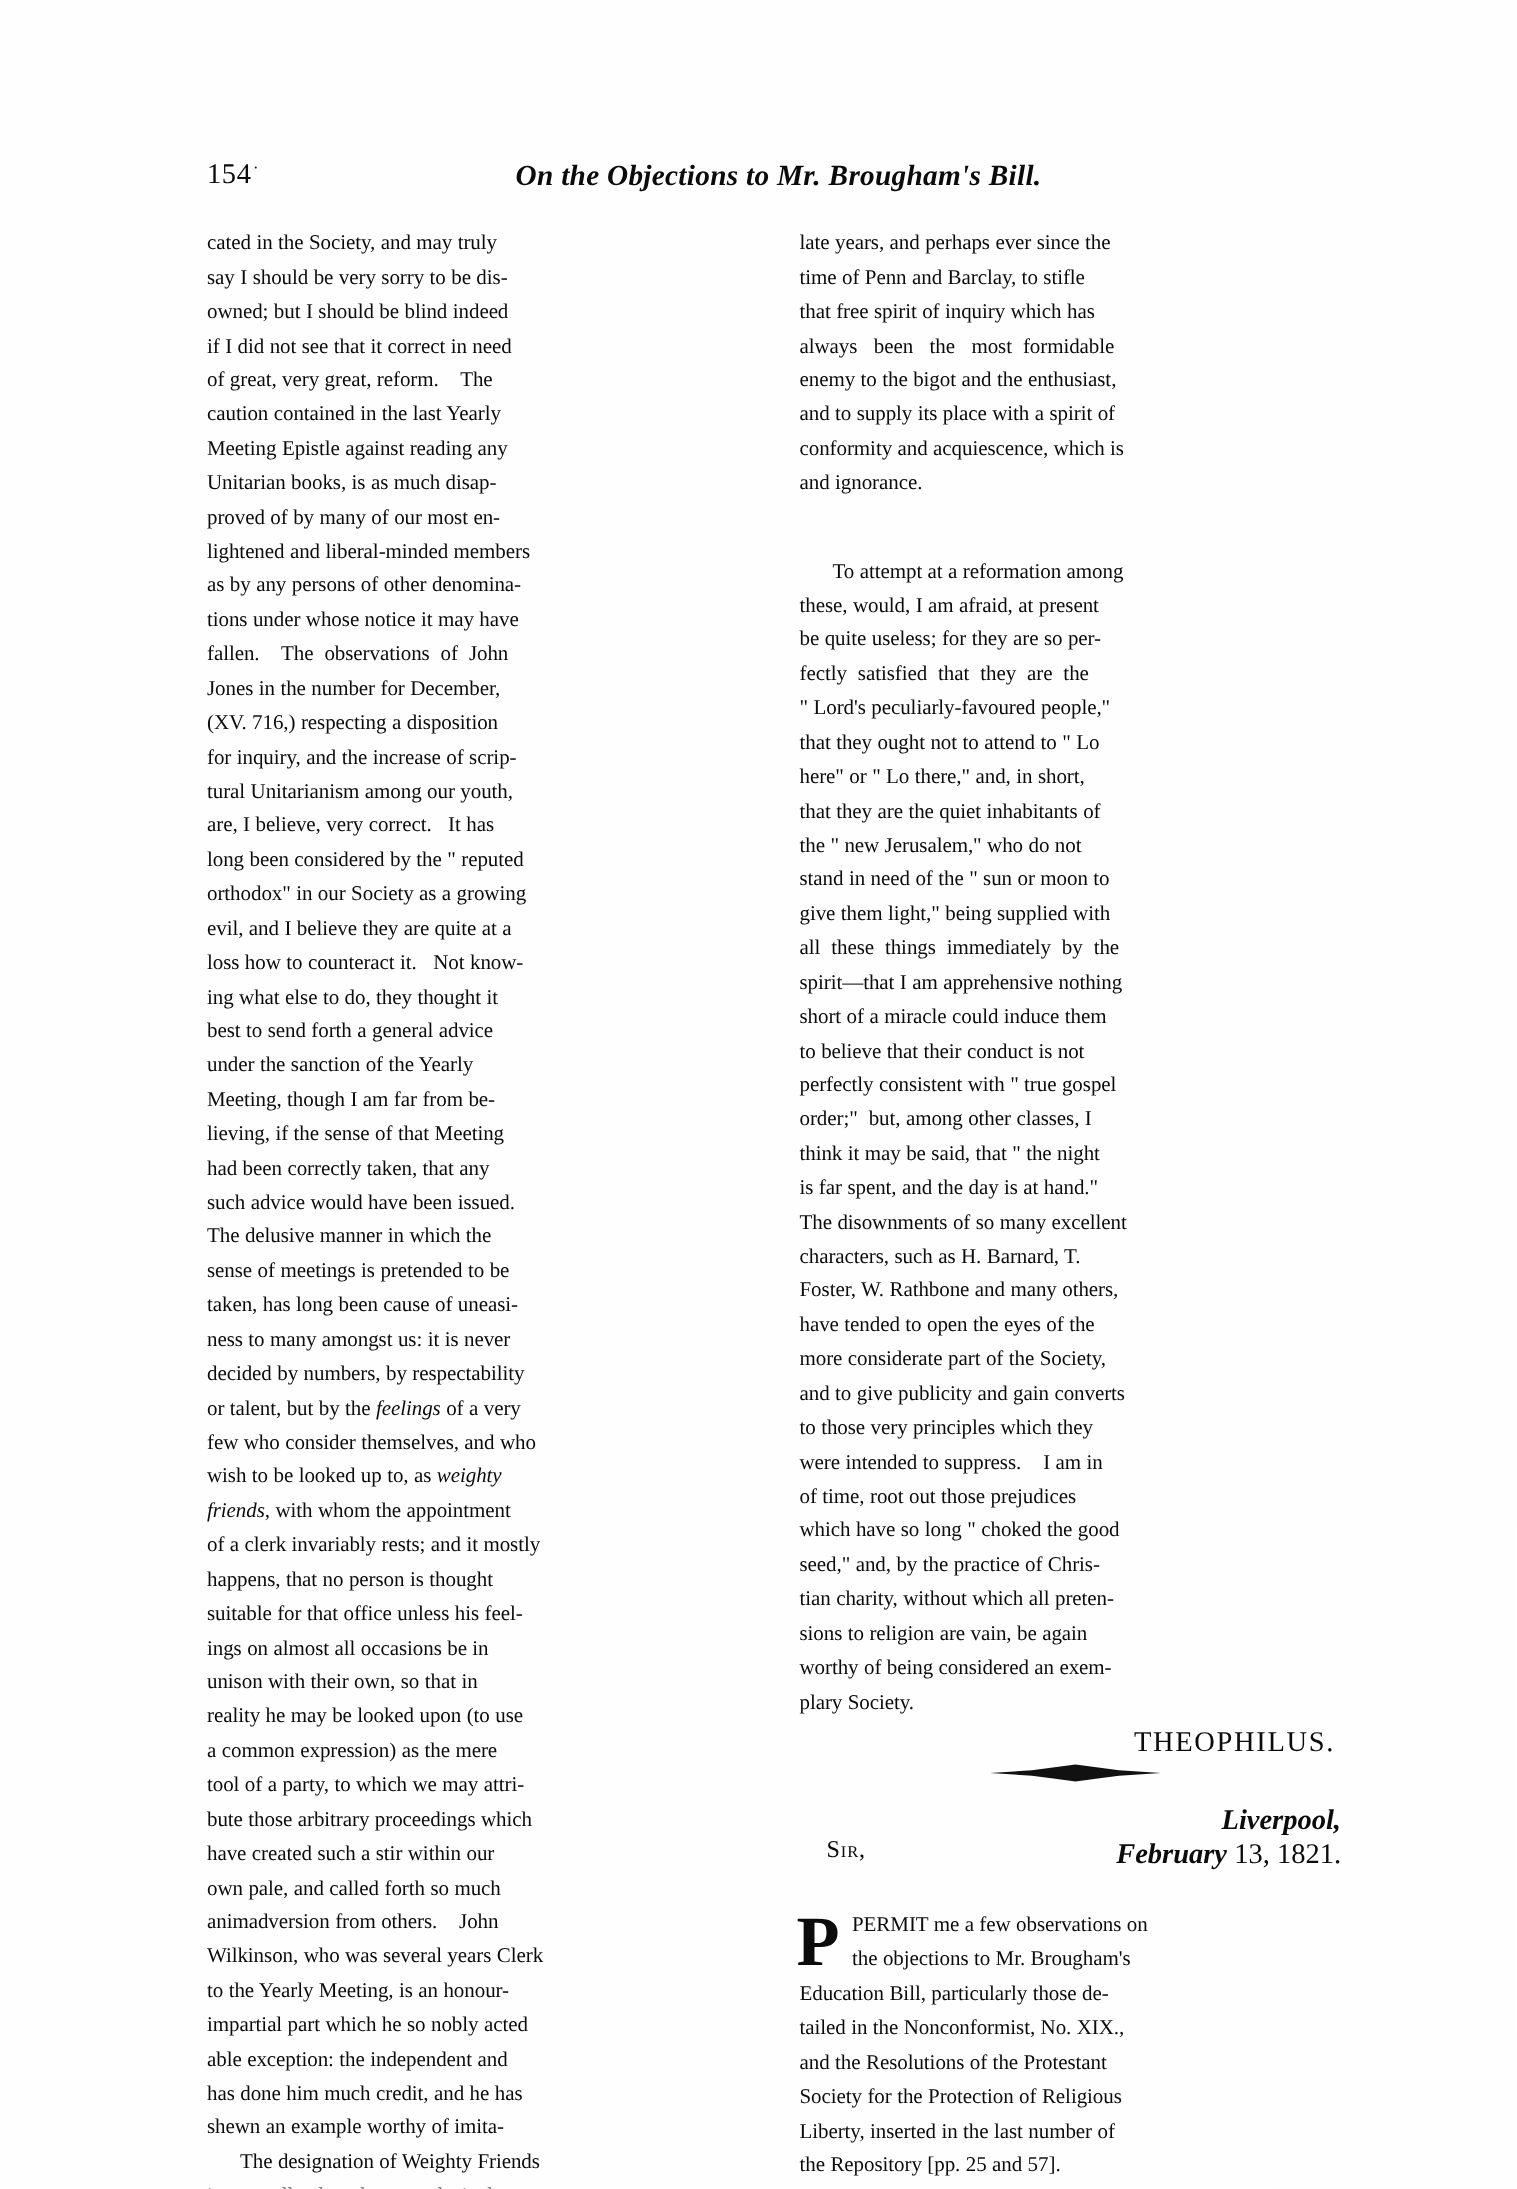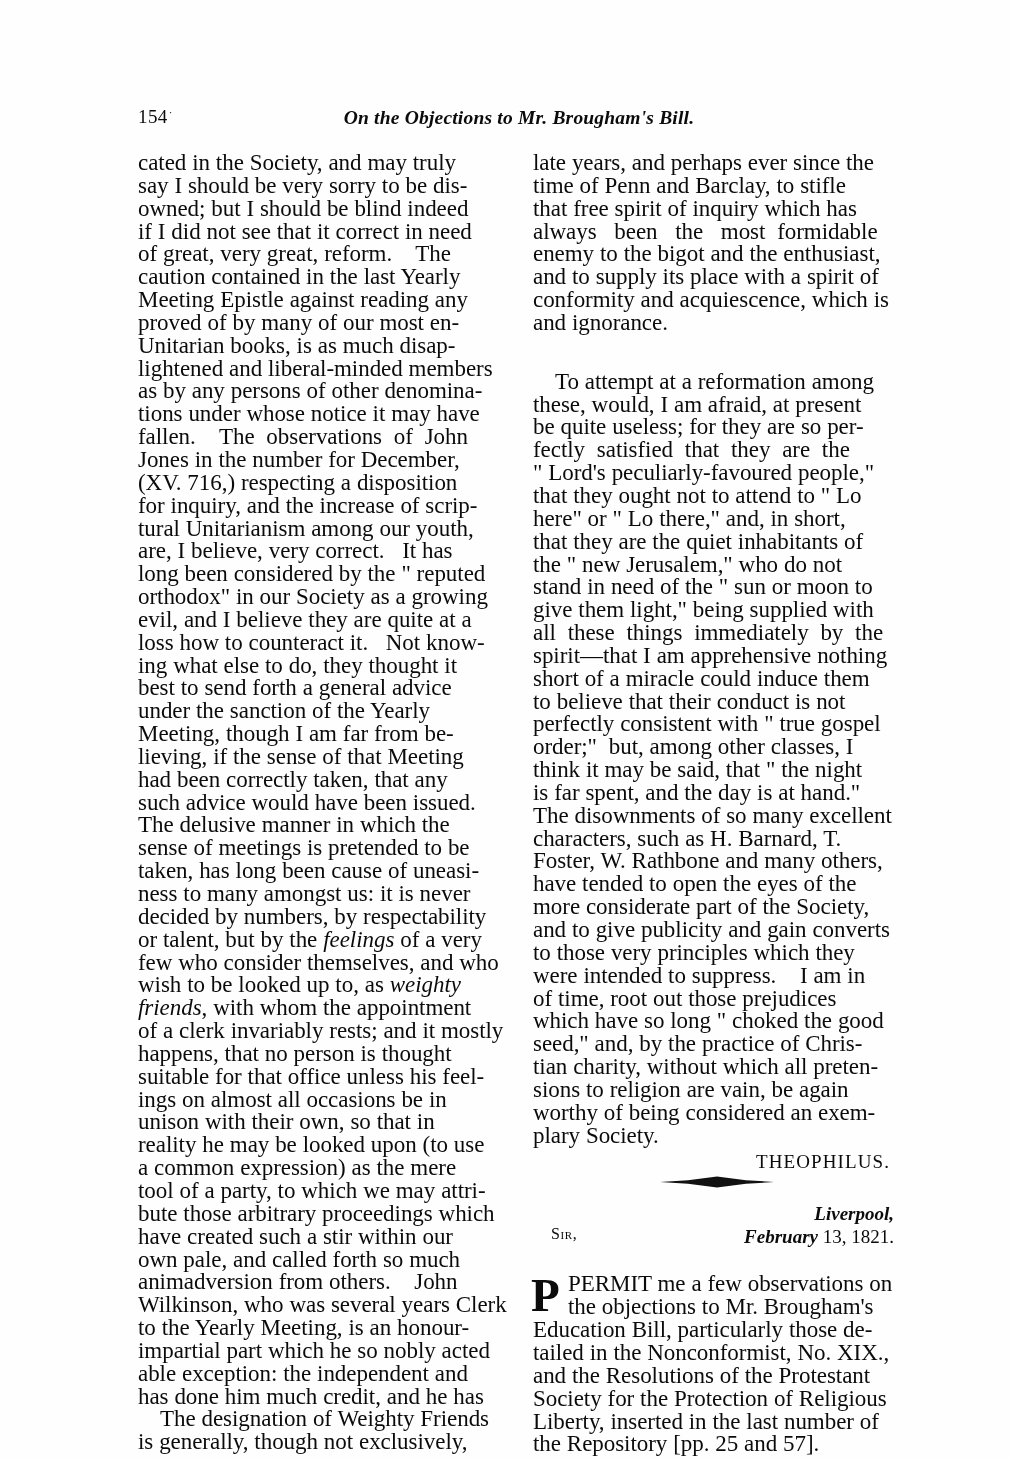--- a/index.html
+++ b/index.html
@@ -67,21 +67,21 @@
   .col {
     position: absolute;
     top: 0;
     width: 367px;
   }
   .col-left  { left: 0px; }
   .col-right { left: 395px; }
 
   p.para {
     margin: 0;
-    font-size: 23px;
+    font-size: 14px;
     line-height: 22.85px;
     text-align: justify;
     text-align-last: left;
     letter-spacing: -0.05px;
     word-spacing: 0.2px;
     -webkit-hyphens: none;
     hyphens: none;
   }
   p.para.indent { text-indent: 22px; }
   p.para.flush  { text-indent: 0; }
@@ -164,22 +164,22 @@
     <div class="col col-left">
 
       <p class="para flush" style="text-indent: 0px;">
           <span style="display: block; white-space: pre;">cated in the Society, and may truly</span>
         <span style="display: block; white-space: pre;">say I should be very sorry to be dis-</span>
         <span style="display: block; white-space: pre;">owned; but I should be blind indeed</span>
         <span style="display: block; white-space: pre;">if I did not see that it correct in need</span>
         <span style="display: block; white-space: pre;">of great, very great, reform.    The</span>
         <span style="display: block; white-space: pre;">caution contained in the last Yearly</span>
         <span style="display: block; white-space: pre;">Meeting Epistle against reading any</span>
+        <span style="display: block; white-space: pre;">Unitarian books, is as much disap-</span>
         <span style="display: block; white-space: pre;">proved of by many of our most en-</span>
-        <span style="display: block; white-space: pre;">Unitarian books, is as much disap-</span>
         <span style="display: block; white-space: pre;">lightened and liberal-minded members</span>
         <span style="display: block; white-space: pre;">as by any persons of other denomina-</span>
         <span style="display: block; white-space: pre;">tions under whose notice it may have</span>
         <span style="display: block; white-space: pre;">fallen.    The  observations  of  John</span>
         <span style="display: block; white-space: pre;">Jones in the number for December,</span>
         <span style="display: block; white-space: pre;">(XV. 716,) respecting a disposition</span>
         <span style="display: block; white-space: pre;">for inquiry, and the increase of scrip-</span>
         <span style="display: block; white-space: pre;">tural Unitarianism among our youth,</span>
         <span style="display: block; white-space: pre;">are, I believe, very correct.   It has</span>
         <span style="display: block; white-space: pre;">long been considered by the " reputed</span>
@@ -212,20 +212,21 @@
         <span style="display: block; white-space: pre;">tool of a party, to which we may attri-</span>
         <span style="display: block; white-space: pre;">bute those arbitrary proceedings which</span>
         <span style="display: block; white-space: pre;">have created such a stir within our</span>
         <span style="display: block; white-space: pre;">own pale, and called forth so much</span>
         <span style="display: block; white-space: pre;">animadversion from others.    John</span>
         <span style="display: block; white-space: pre;">Wilkinson, who was several years Clerk</span>
         <span style="display: block; white-space: pre;">to the Yearly Meeting, is an honour-</span>
         <span style="display: block; white-space: pre;">impartial part which he so nobly acted</span>
         <span style="display: block; white-space: pre;">able exception: the independent and</span>
         <span style="display: block; white-space: pre;">has done him much credit, and he has</span>
+        <span style="display: block; white-space: pre;">shewn an example worthy of imita-</span>
       </p>
 
       <p class="para indent" style="text-indent: 0px;">
           <span style="display: block; white-space: pre; padding-left: 22px;">The designation of Weighty Friends</span>
         <span style="display: block; white-space: pre;">is generally, though not exclusively,</span>
 
       </p>
 
     </div>
 

